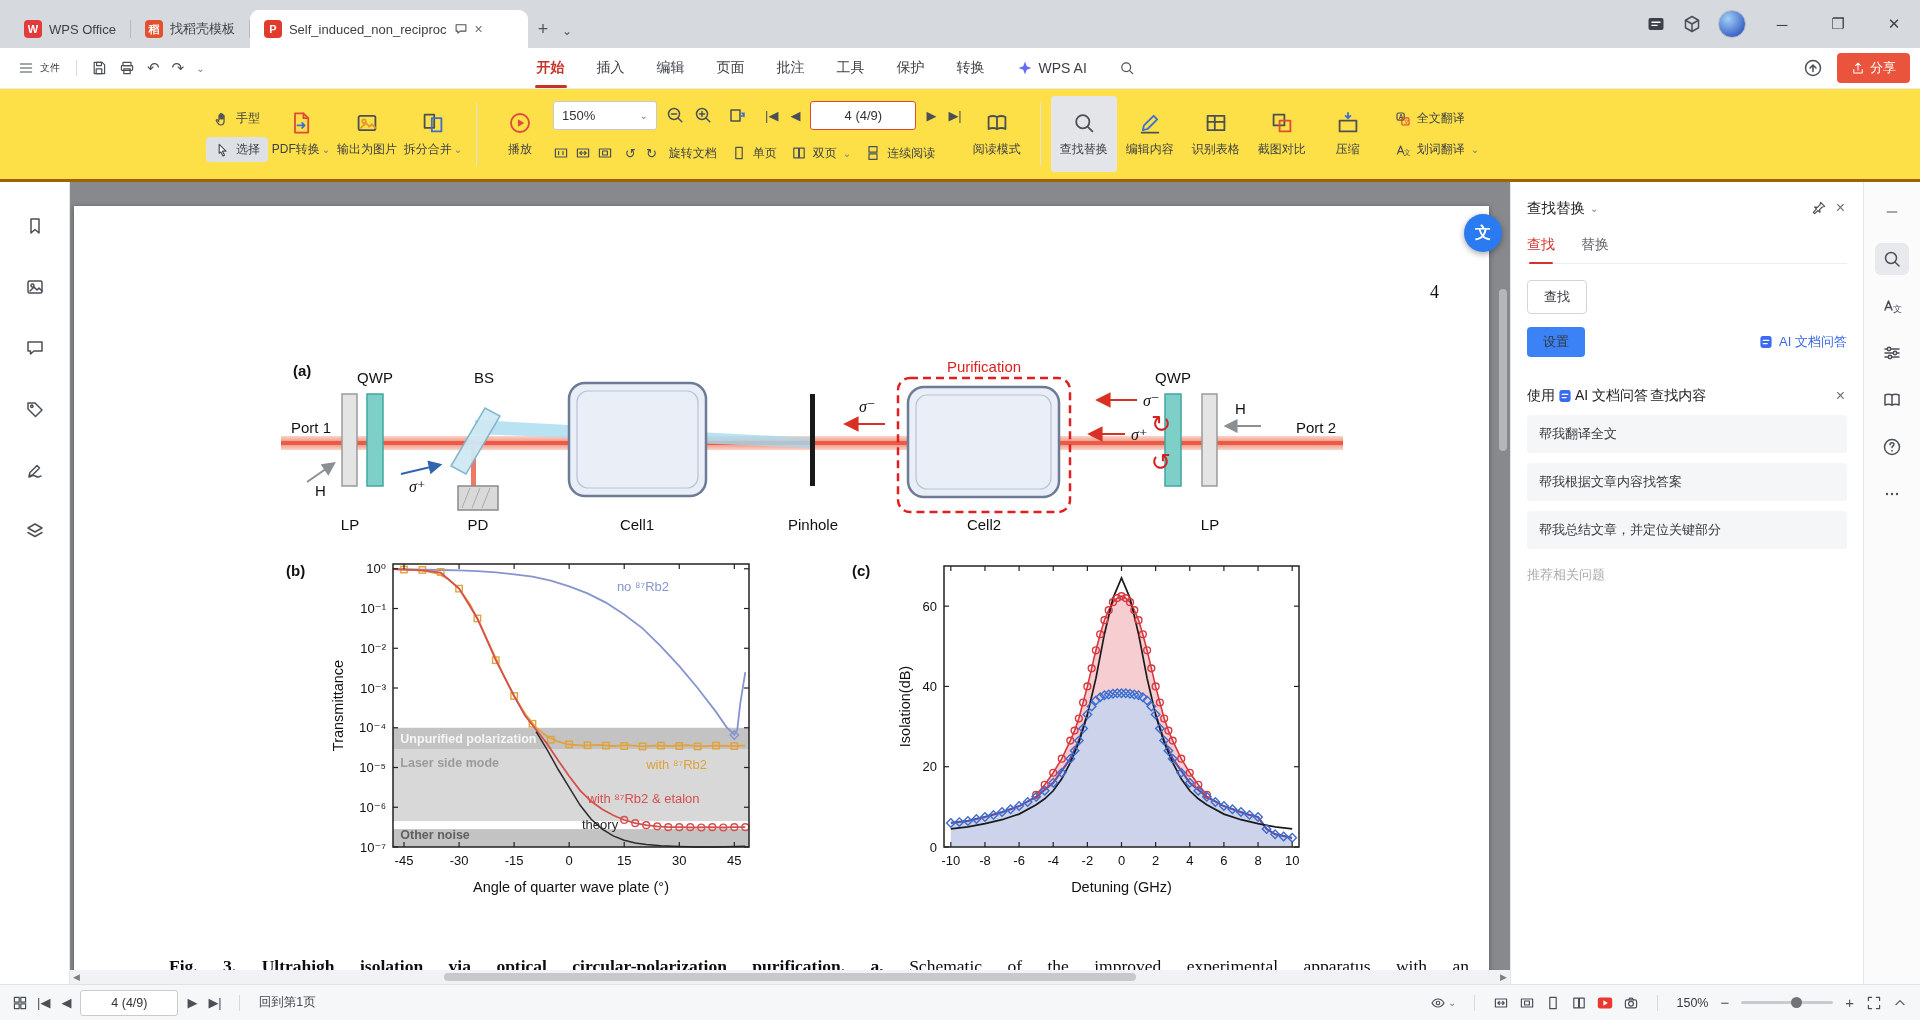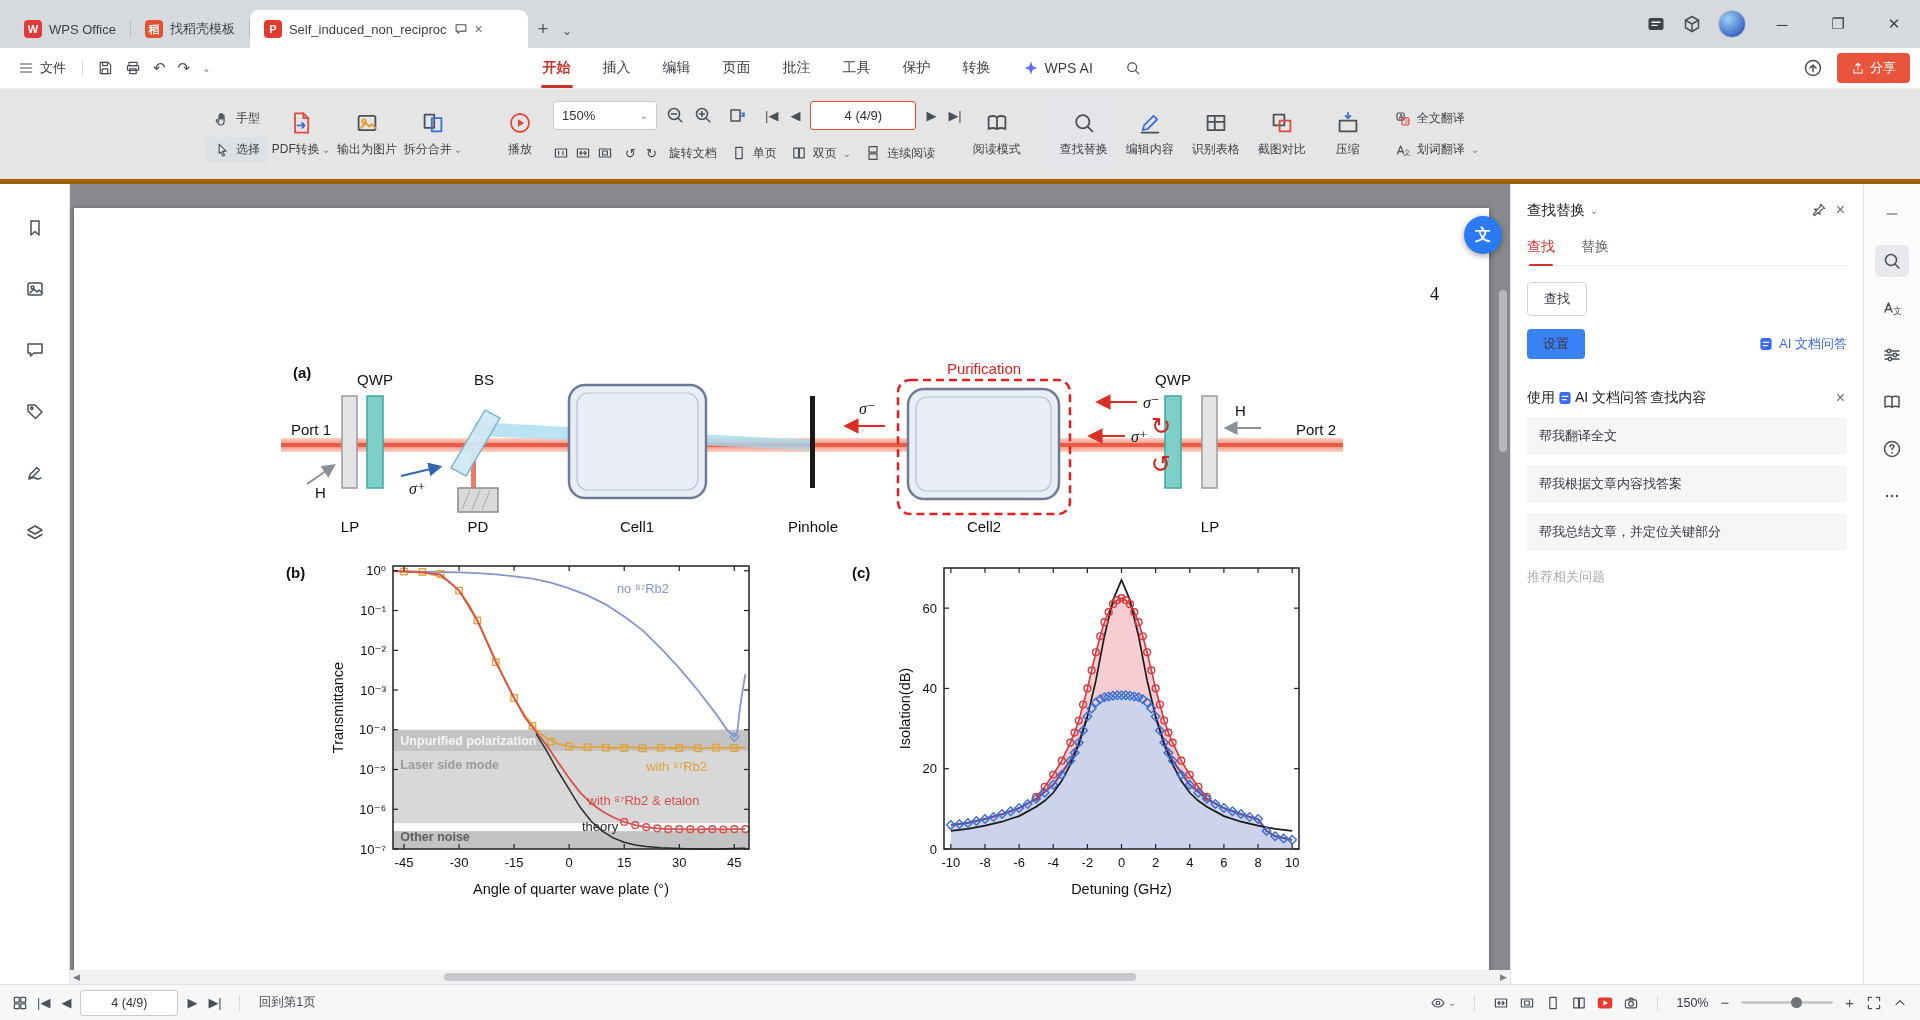--- a/index.html
+++ b/index.html
@@ -19,30 +19,30 @@
   .tb-tab.active{background:#fff;}
   .tb-sep{width:1px;height:18px;background:#b7bac0;margin-bottom:10px}
   .tb-plus{width:30px;height:30px;display:flex;align-items:center;justify-content:center;font-size:18px;color:#555;margin-bottom:4px}
   .tb-chev{font-size:12px;color:#555;margin-bottom:10px;padding:0 4px}
   .tb-right{margin-left:auto;display:flex;align-items:center;height:48px;gap:16px;padding-right:6px}
   .winbtn{width:40px;height:48px;display:flex;align-items:center;justify-content:center;color:#3e4146;font-size:15px}
   .avatar{width:26px;height:26px;border-radius:50%;background:radial-gradient(circle at 35% 30%,#9fd0f7,#3b62c4 75%);border:1px solid #b9bdc4}
   .badge-sq{width:18px;height:18px;border-radius:4px;display:flex;align-items:center;justify-content:center;color:#fff;font-size:11px;font-weight:bold}
   
   .menubar{height:40px;background:#fff;display:flex;align-items:center;padding:0 10px;flex:none;border-bottom:1px solid #ececee}
-  .mb-file{display:flex;align-items:center;gap:6px;font-size:13px;color:#35383d;padding:0 8px}
+  .mb-file{display:flex;align-items:center;gap:6px;font-size:10px;color:#35383d;padding:0 8px}
   .mb-ic{padding:0 6px;color:#4b5057;font-size:15px;display:flex;align-items:center}
   .mb-tabs{display:flex;align-items:center;margin-left:310px;height:40px}
   .mb-tab{padding:0 16px;height:40px;display:flex;align-items:center;font-size:14px;color:#3c3f44;position:relative}
   .mb-tab.active{color:#c5332b;font-weight:bold}
   .mb-tab.active::after{content:"";position:absolute;left:14px;right:14px;bottom:0;height:3px;background:#c5332b;border-radius:2px}
   .share-btn{display:flex;align-items:center;gap:5px;background:#ea543d;color:#fff;font-size:13px;border:none;
     border-radius:4px;padding:6px 14px;margin-left:14px}
   
-  .toolbar{height:90px;background:#e5e5e5;display:flex;align-items:center;flex:none;border-bottom:5px solid #a16207;padding:0 8px}
+  .toolbar{height:90px;background:#fde047;display:flex;align-items:center;flex:none;border-bottom:3px solid #a16207;padding:0 8px}
   .vsep{width:1px;height:62px;background:#e0e1e4;margin:0 10px;flex:none}
   .bigbtn{width:66px;height:76px;display:flex;flex-direction:column;align-items:center;justify-content:center;gap:6px;border-radius:4px;flex:none}
   .bigbtn .lbl{font-size:12px;color:#3e4146;white-space:nowrap;display:flex;align-items:center;gap:2px}
   .bigbtn.active{background:#e3e5e9}
   .chev{font-size:10px;color:#7a7e84}
   .stackcol{display:flex;flex-direction:column;gap:6px;justify-content:center;flex:none}
   .minibtn{display:flex;align-items:center;gap:6px;font-size:12px;color:#3e4146;padding:4px 8px;border-radius:4px;white-space:nowrap}
   .minibtn.active{background:#dde0e5}
   .trow{display:flex;align-items:center;gap:8px;height:32px}
   .zoombox{width:86px;height:27px;background:#fff;border:1px solid #c7c9cd;border-radius:3px;display:flex;align-items:center;
@@ -763,20 +763,26 @@
             <line x1="48" y1="132.42857142857142" x2="53" y2="132.42857142857142" stroke="#222" stroke-width="1.2"></line>
             <line x1="403" y1="132.42857142857142" x2="398" y2="132.42857142857142" stroke="#222" stroke-width="1.2"></line>
             <text x="41" y="136.92857142857142" text-anchor="end" font-size="13" fill="#111">40</text>
             <line x1="48" y1="52.14285714285714" x2="53" y2="52.14285714285714" stroke="#222" stroke-width="1.2"></line>
             <line x1="403" y1="52.14285714285714" x2="398" y2="52.14285714285714" stroke="#222" stroke-width="1.2"></line>
             <text x="41" y="56.64285714285714" text-anchor="end" font-size="13" fill="#111">60</text>
             <text x="225.5" y="338" text-anchor="middle" font-size="14.5" fill="#111">Detuning (GHz)</text>
             <text text-anchor="middle" font-size="14.5" fill="#111" transform="translate(14 152.5) rotate(-90)">Isolation(dB)</text>
           </svg>
 
+        <div class="caption">
+          <b>Fig. 3.</b>
+          <b>Ultrahigh isolation via optical circular-polarization purification.</b>
+          <b>a,</b>
+          <span>Schematic of the improved experimental apparatus with an</span>
+        </div>
 
         <div class="float-btn">文</div>
       </div>
 
       <div class="vscroll">
           <div class="vthumb"></div>
         </div>
       <div class="hscroll">
         <span class="harr">◀</span>
         <div class="hthumb"></div>

